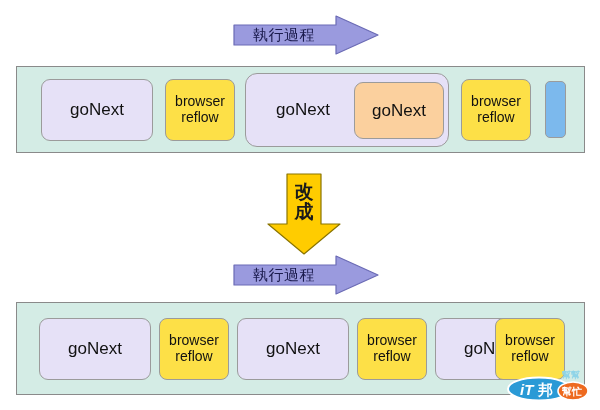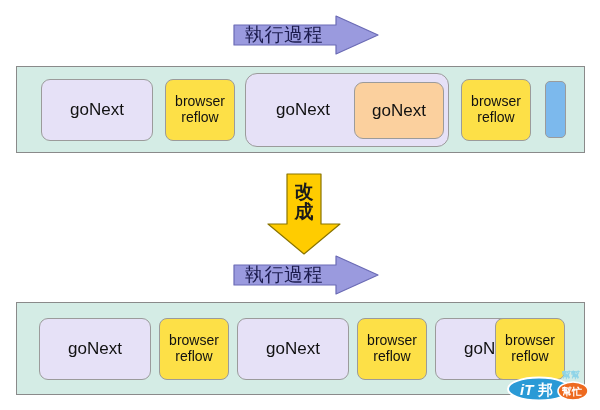--- a/index.html
+++ b/index.html
@@ -33,21 +33,21 @@
   }
   .flow-arrow .flow-label {
     position: absolute;
     left: 6px;
     top: 0;
     width: 92px;
     height: 42px;
     display: flex;
     align-items: center;
     justify-content: center;
-    font-size: 19px;
+    font-size: 15px;
     color: #1b1b4d;
     letter-spacing: 0.5px;
     white-space: nowrap;
     pointer-events: none;
   }
 
   #arrow-top    { left: 232px; top: 14px; }
   #arrow-bottom { left: 232px; top: 254px; }
 
   

